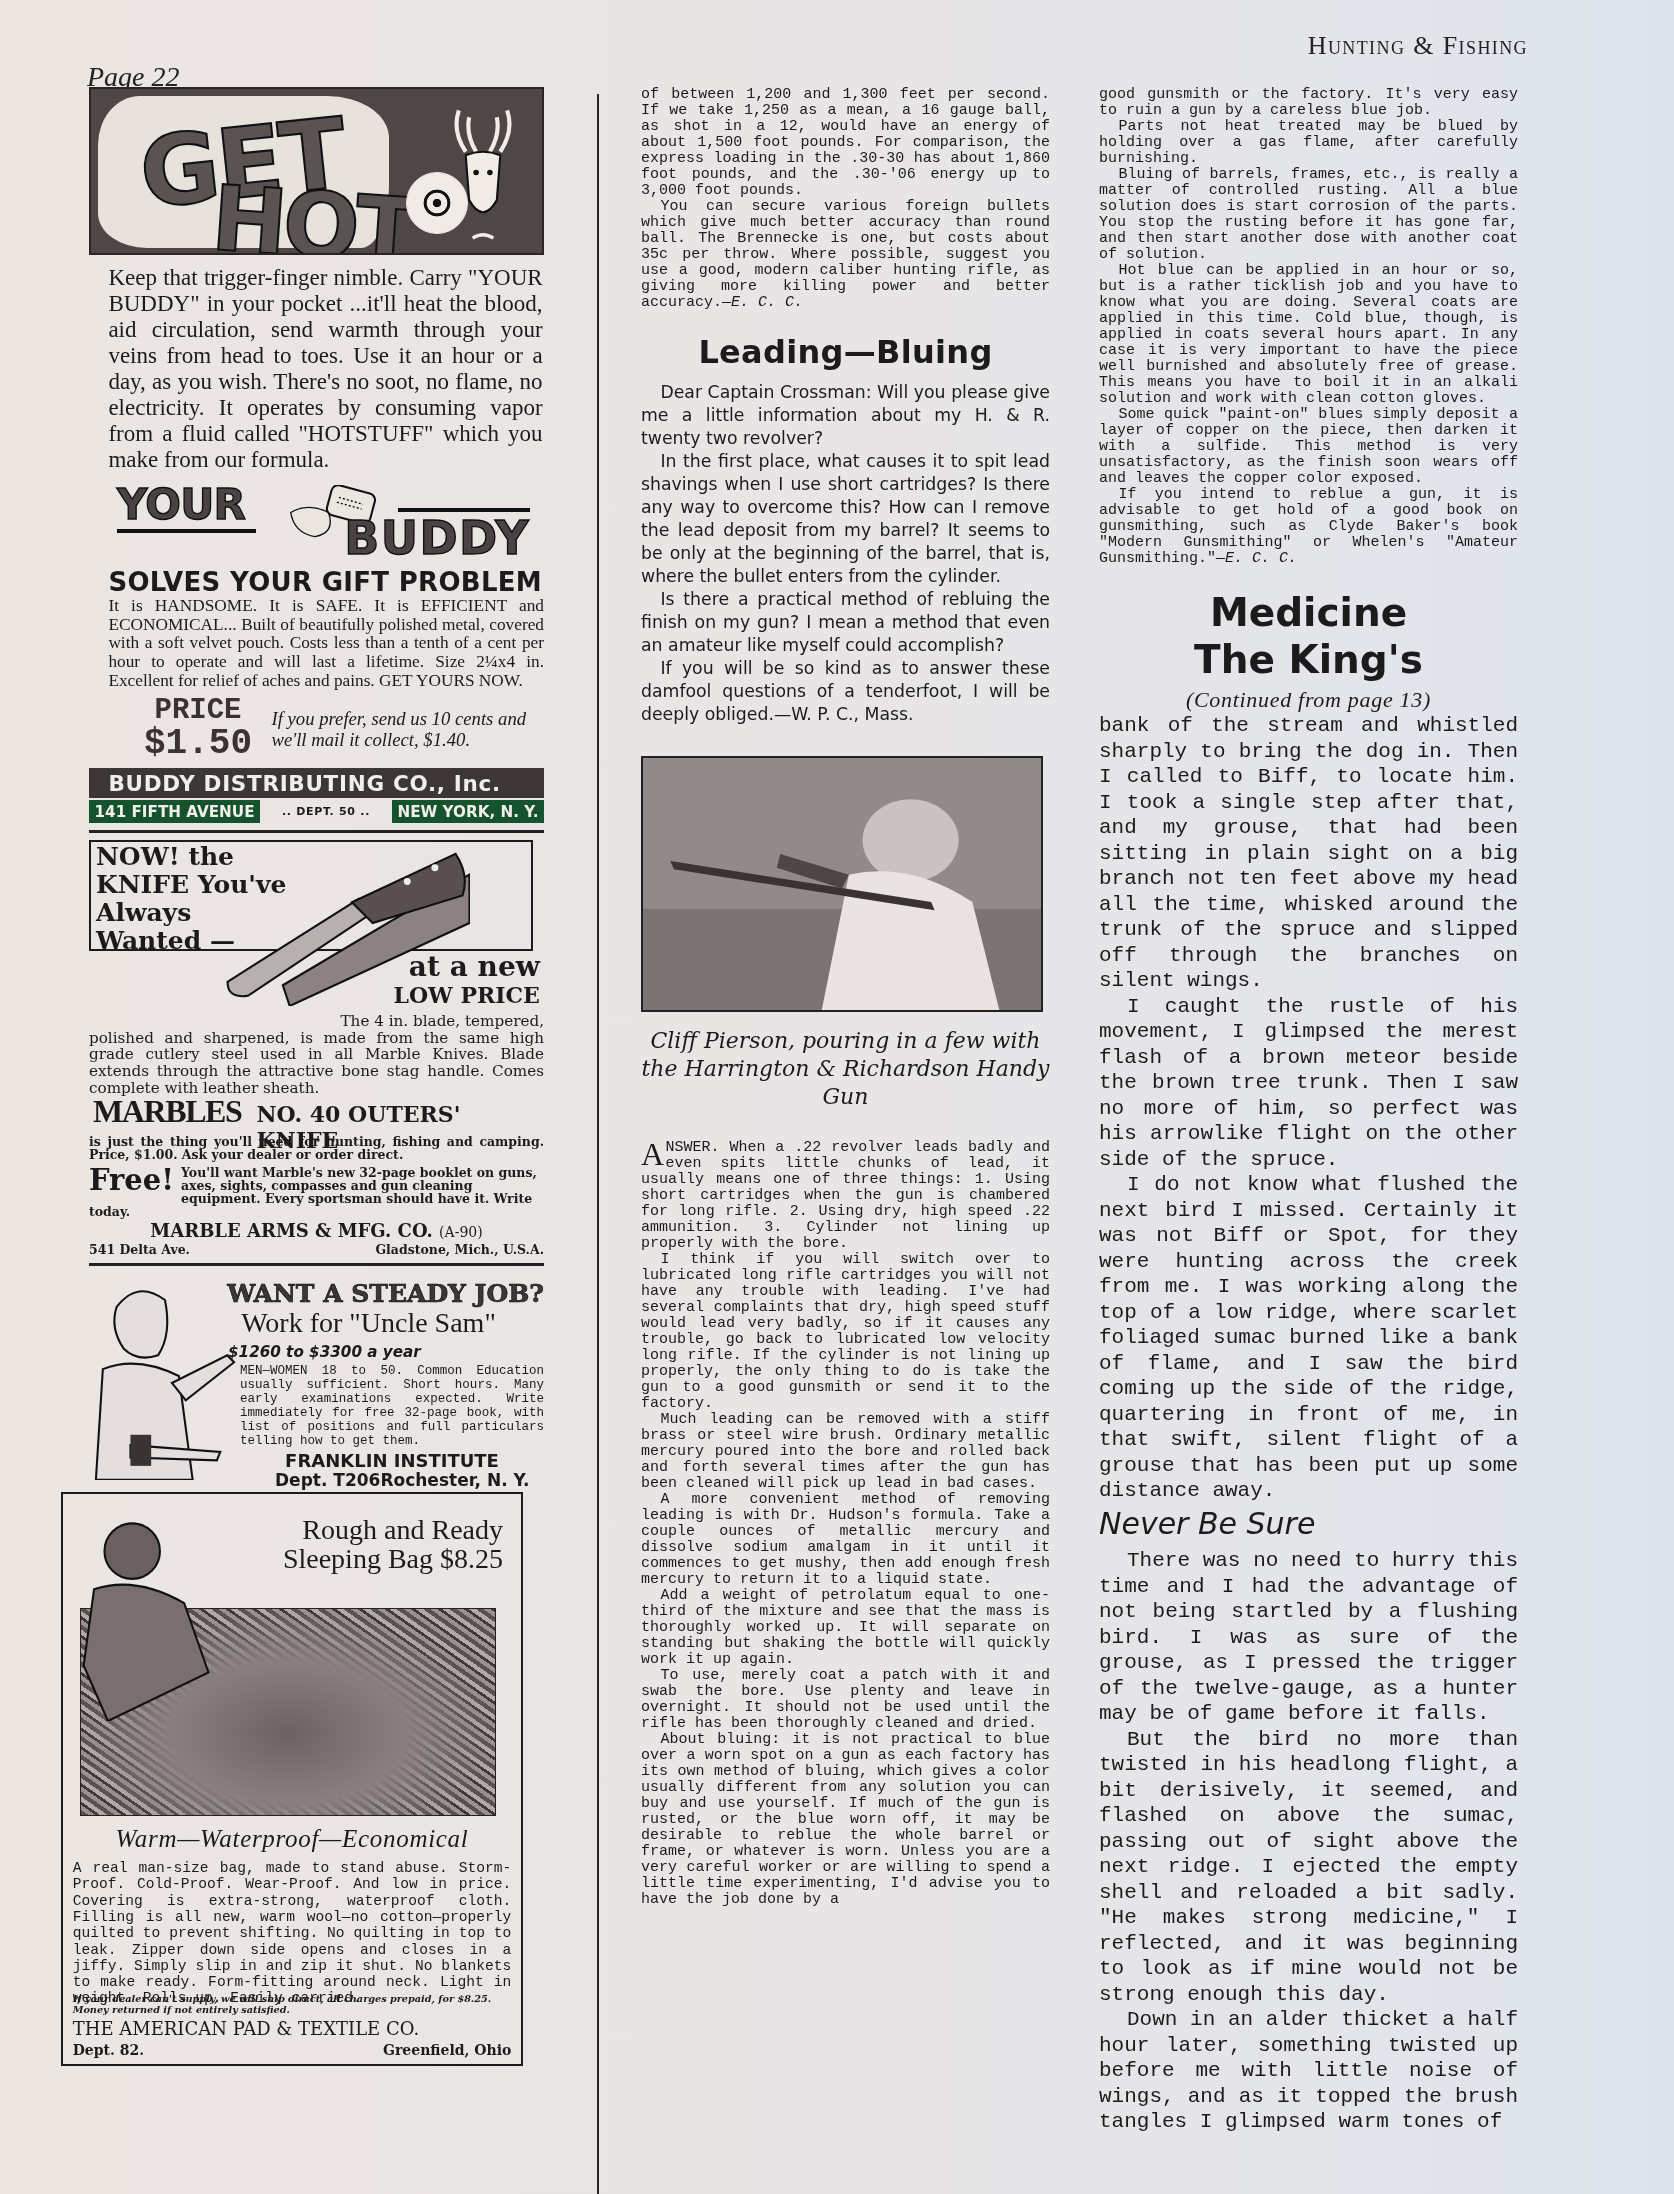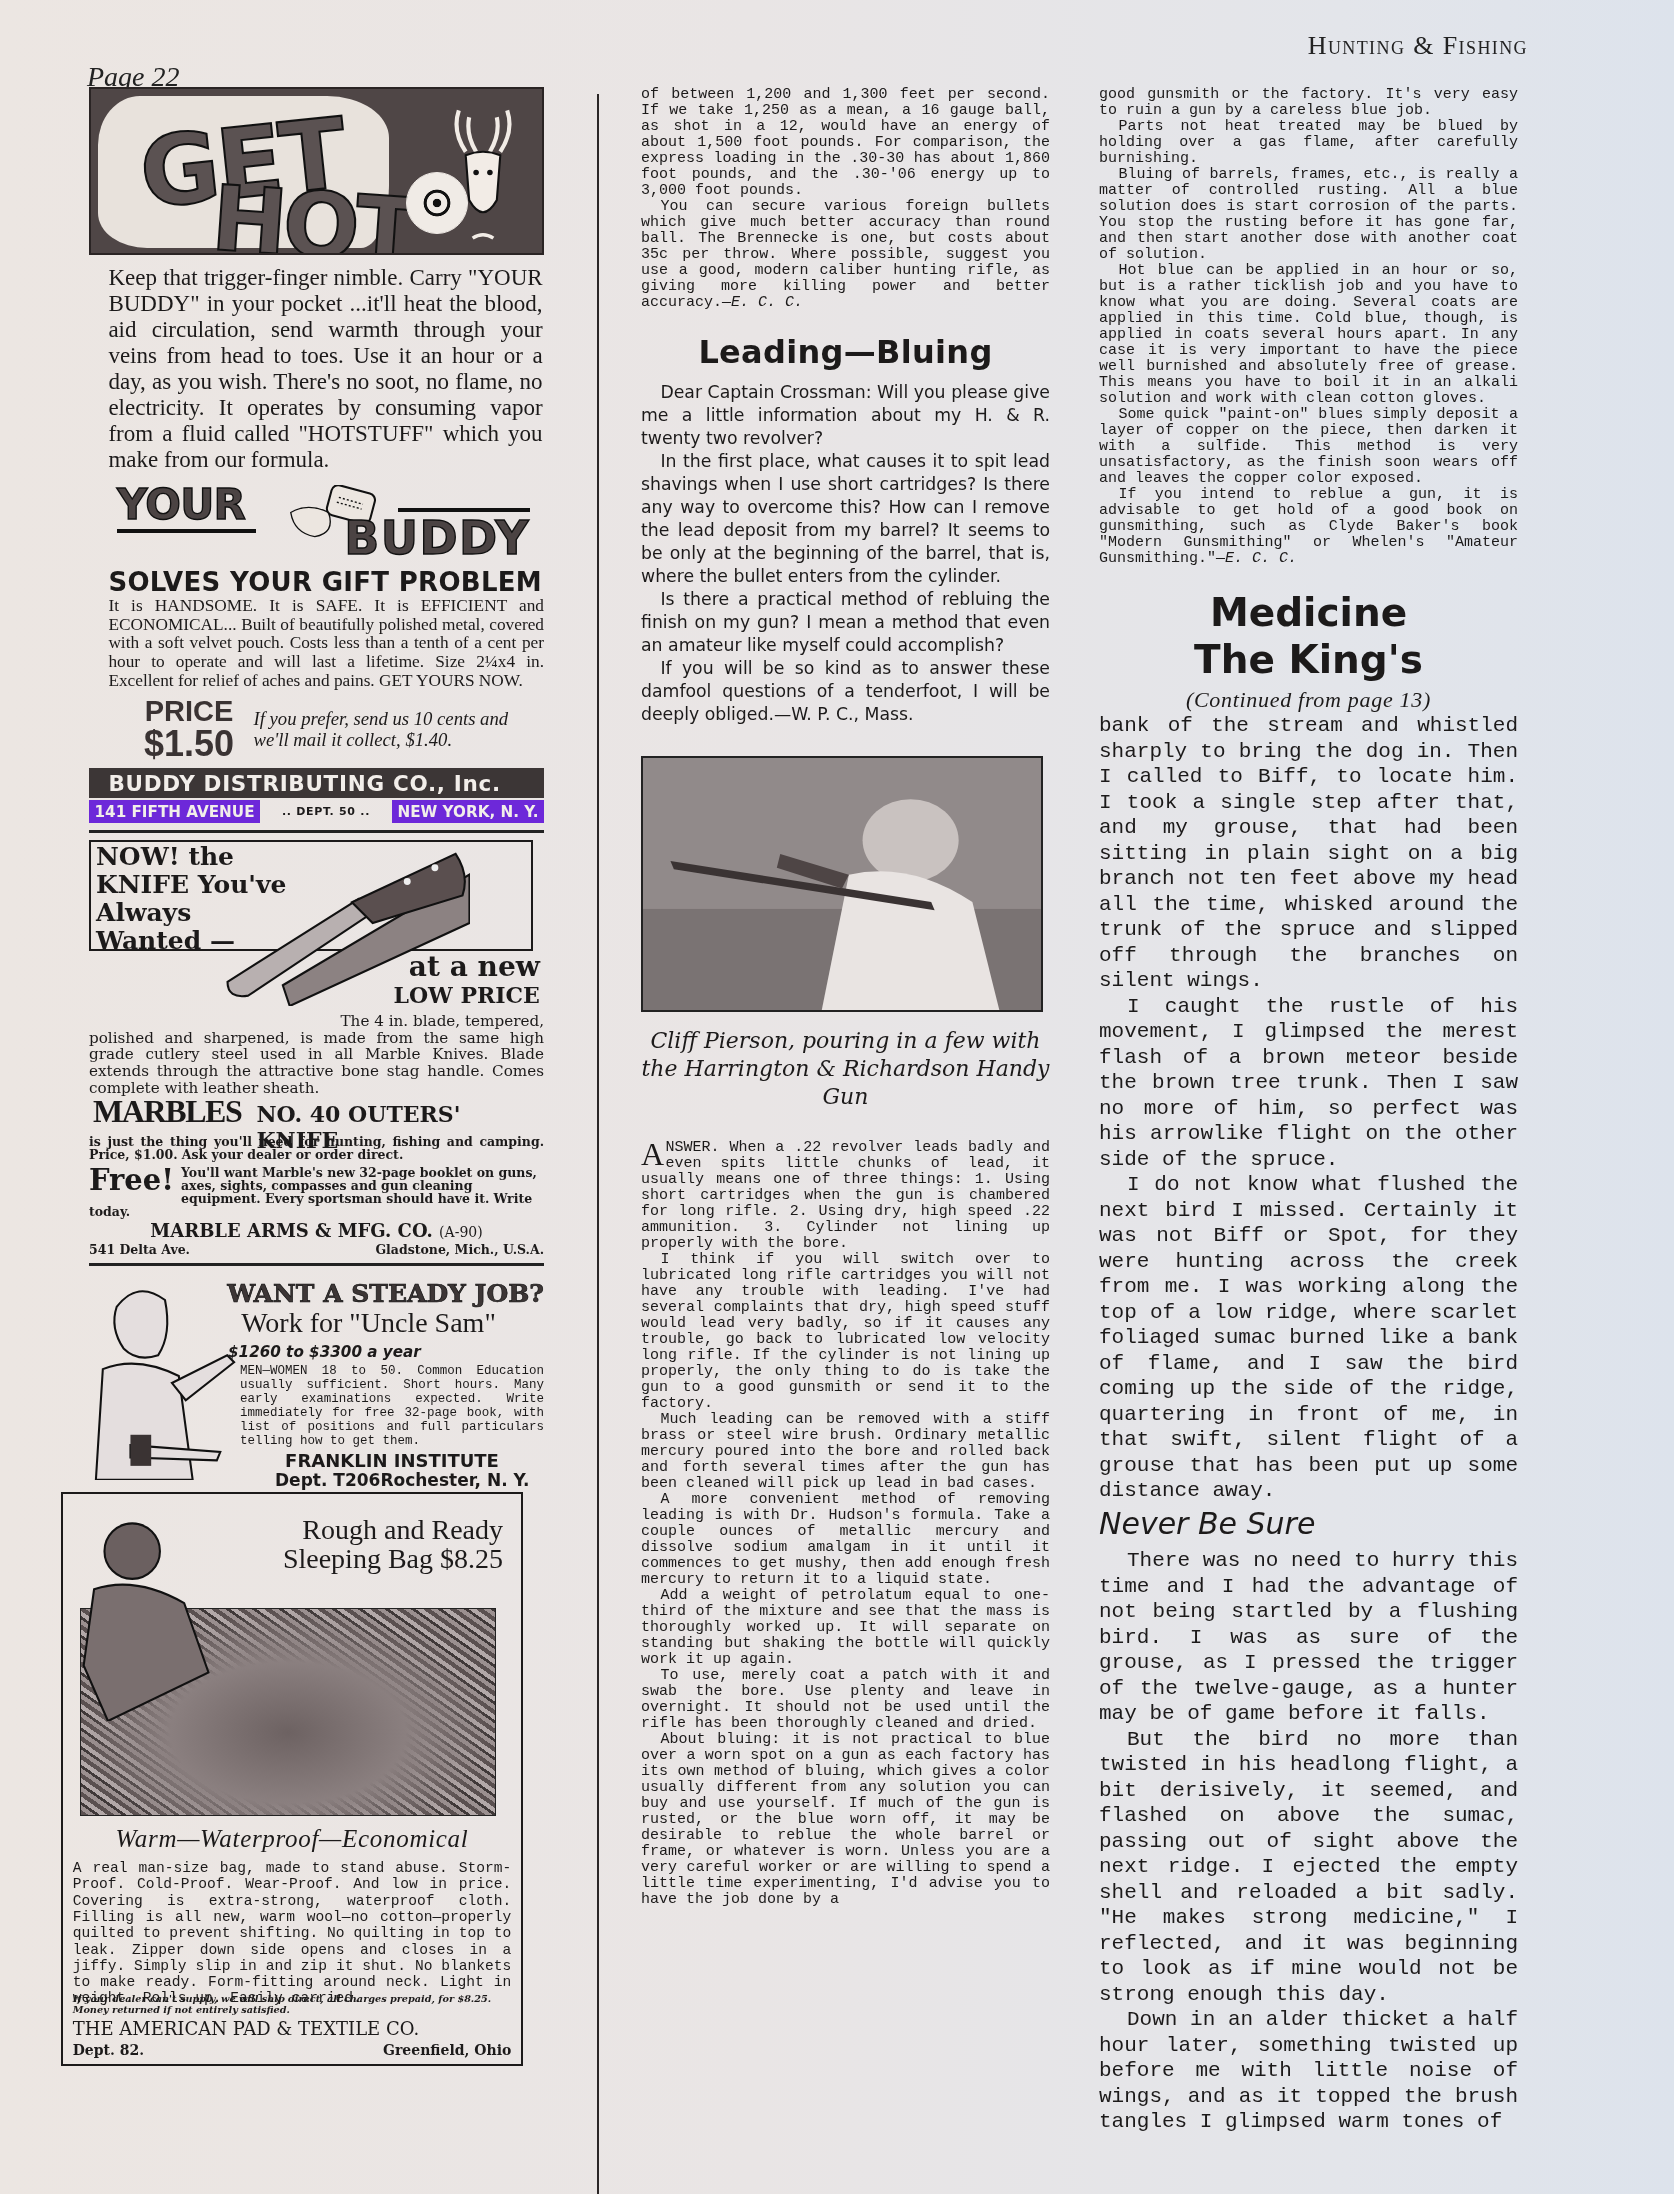--- a/index.html
+++ b/index.html
@@ -39,27 +39,27 @@
   .buddy-logo { position: relative; height: 83px; margin-top: 7px; }
   .buddy-your { position: absolute; left: 28px; top: 0; font-family: "DejaVu Sans", sans-serif; font-weight: bold; font-size: 42px; color: #4b4343; -webkit-text-stroke: 1.4px #111; letter-spacing: -0.7px; }
   .buddy-buddy { position: absolute; right: 14px; top: 31px; font-family: "DejaVu Sans", sans-serif; font-weight: bold; font-size: 46px; color: #4b4343; -webkit-text-stroke: 1.4px #111; letter-spacing: 1.4px; }
   .buddy-line1 { position: absolute; left: 28px; width: 139px; top: 49px; height: 4.2px; background: #111; }
   .buddy-line2 { position: absolute; right: 14px; width: 132px; top: 28px; height: 4.2px; background: #111; }
   .heater-icon { position: absolute; left: 198px; top: 5.5px; width: 90px; height: 55px; }
 
   .gift-head { font-family: "DejaVu Sans", sans-serif; font-weight: bold; font-size: 26px; margin-top: 4.2px; padding-left: 19.4px; letter-spacing: 0.3px; }
   .gift-copy { font-family: "Liberation Serif", serif; font-size: 17.3px; line-height: 18.7px; text-align: justify; padding-left: 19.4px; }
   .price-row { display: flex; align-items: center; margin-top: 5.5px; padding-left: 55px; gap: 19.4px; }
-  .price-box { font-family: Liberation Sans, sans-serif; font-weight: bold; text-align: center; color: #3a3333; }
+  .price-box { font-family: Liberation Mono, monospace; font-weight: bold; text-align: center; color: #3a3333; }
   .price-label { font-size: 29px; line-height: 30.5px; }
   .price-value { font-size: 36px; line-height: 36px; }
   .price-alt { font-family: "Liberation Serif", serif; font-style: italic; font-size: 18.7px; line-height: 21px; }
   .co-bar { background: #3c3636; color: #f2eeea; font-family: "DejaVu Sans", sans-serif; font-weight: bold; font-size: 21.5px; letter-spacing: 0.7px; padding: 2.8px 0 2.8px 19.4px; margin-top: 5.5px; }
   .addr-row { display: flex; align-items: stretch; margin-top: 1.4px; font-family: "DejaVu Sans", sans-serif; font-weight: bold; }
-  .addr-cell { background: #6d28d9; color: #f2eeea; padding: 2.8px 5.5px; font-size: 15.2px; }
+  .addr-cell { background: #14532d; color: #f2eeea; padding: 2.8px 5.5px; font-size: 15.2px; }
   .addr-mid { flex: 1; text-align: center; font-size: 11px; padding-top: 5.5px; letter-spacing: 0.7px; }
 
   
   .hr-thick { height: 2.8px; background: #222; margin-top: 7px; }
   .knife-ad { position: relative; height: 416px; margin-top: 7px; }
   .knife-box { position: absolute; left: 0; top: 0; width: 444px; height: 111px; border: 2.8px solid #1c1a1a; }
   .knife-head { position: absolute; left: 7px; top: 2.8px; font-family: "DejaVu Serif", serif; font-weight: bold; font-size: 25px; line-height: 28px; }
   .knife-img { position: absolute; left: 55px; top: 7px; width: 326px; height: 159px; }
   .knife-new { position: absolute; right: 4.2px; top: 110px; font-family: "DejaVu Serif", serif; font-weight: bold; font-size: 28px; }
   .knife-low { position: absolute; right: 4.2px; top: 142px; font-family: "DejaVu Serif", serif; font-weight: bold; font-size: 22px; }

